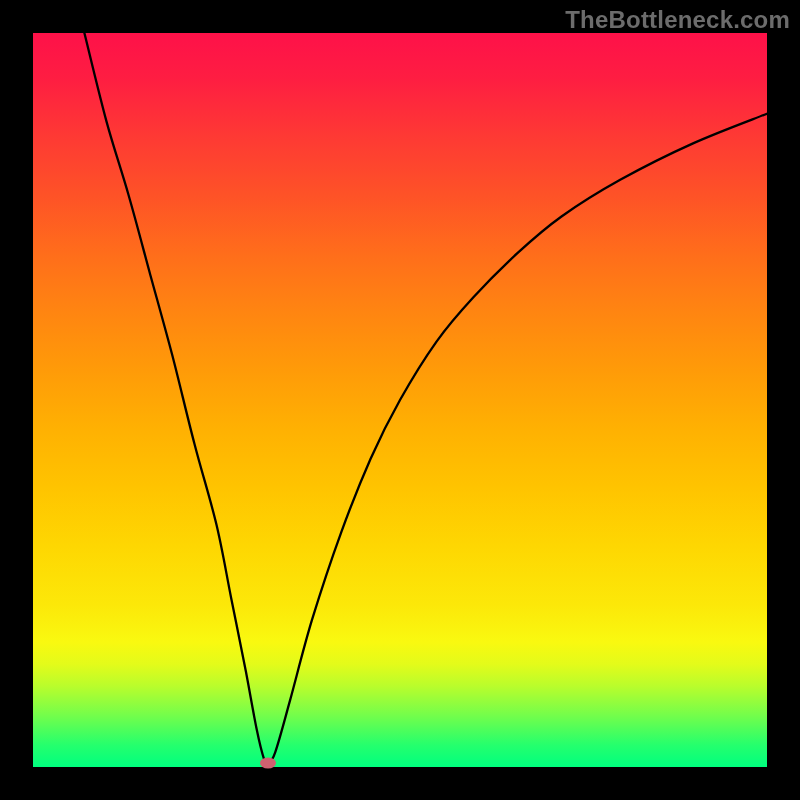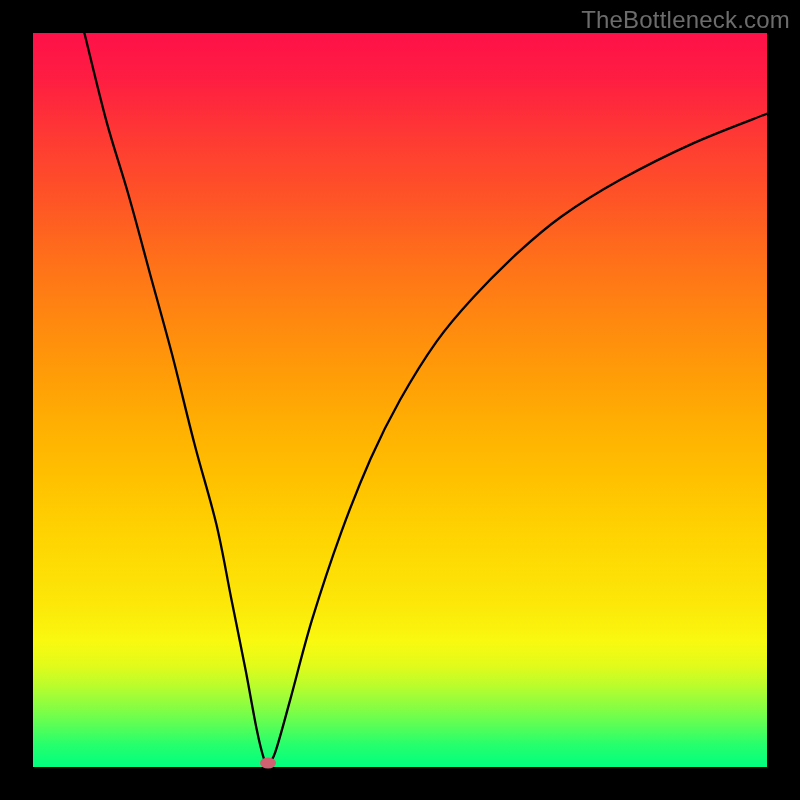--- a/index.html
+++ b/index.html
@@ -46,21 +46,21 @@
       #25ff6d 97%,
       #00ff7f 100%
     );
   }
   .watermark {
     position: absolute;
     top: 6px;
     right: 10px;
     color: #6c6c6c;
     font-size: 24px;
-    font-weight: 400;
+    font-weight: 700;
     letter-spacing: 0.2px;
     user-select: none;
   }
   svg.curve {
     position: absolute;
     left: 0;
     top: 0;
     width: 734px;
     height: 734px;
   }

